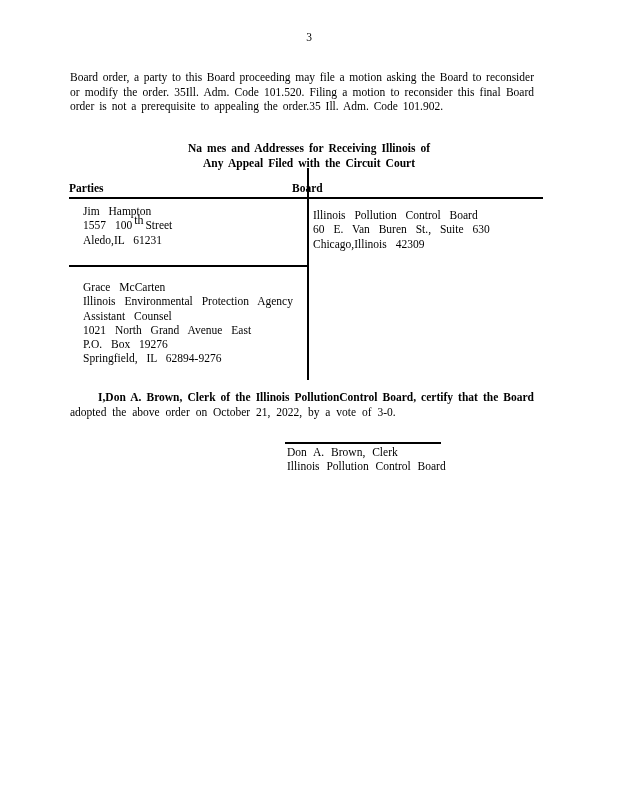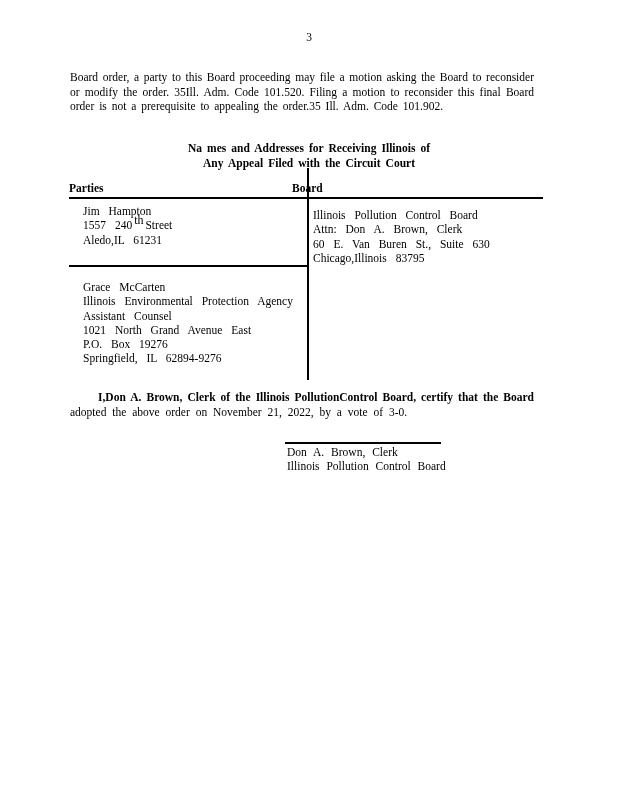--- a/index.html
+++ b/index.html
@@ -103,43 +103,42 @@
 
   <div class="abs col-header parties-header">Parties</div>
   <div class="abs col-header board-header">Board</div>
 
   <div class="abs rule header-rule"></div>
   <div class="abs rule vertical-rule"></div>
   <div class="abs rule mid-rule"></div>
 
   <div class="abs addr party1-block">
     <div>Jim Hampton</div>
-    <div><span>1557 240</span><sup class="ordinal">th</sup><span>Street</span></div>
+    <div><span>1557 100</span><sup class="ordinal">th</sup><span>Street</span></div>
     <div>Aledo,IL 61231</div>
   </div>
 
   <div class="abs addr party2-block">
     <div>Grace McCarten</div>
     <div>Illinois Environmental Protection Agency</div>
     <div>Assistant Counsel</div>
     <div>1021 North Grand Avenue East</div>
     <div>P.O. Box 19276</div>
     <div>Springfield, IL 62894-9276</div>
   </div>
 
   <div class="abs addr board-block">
     <div>Illinois Pollution Control Board</div>
-    <div>Attn: Don A. Brown, Clerk</div>
     <div>60 E. Van Buren St., Suite 630</div>
-    <div>Chicago,Illinois 83795</div>
+    <div>Chicago,Illinois 42309</div>
   </div>
 
   <div class="abs certification">
     <div class="cert-line1 line-justify">I,Don A. Brown, Clerk of the Illinois PollutionControl Board, certify that the Board</div>
-    <div class="cert-line2">adopted the above order on November 21, 2022, by a vote of 3-0.</div>
+    <div class="cert-line2">adopted the above order on October 21, 2022, by a vote of 3-0.</div>
   </div>
 
   <div class="abs rule signature-rule"></div>
 
   <div class="abs signature-block">
     <div>Don A. Brown, Clerk</div>
     <div>Illinois Pollution Control Board</div>
   </div>
 
 </div>

